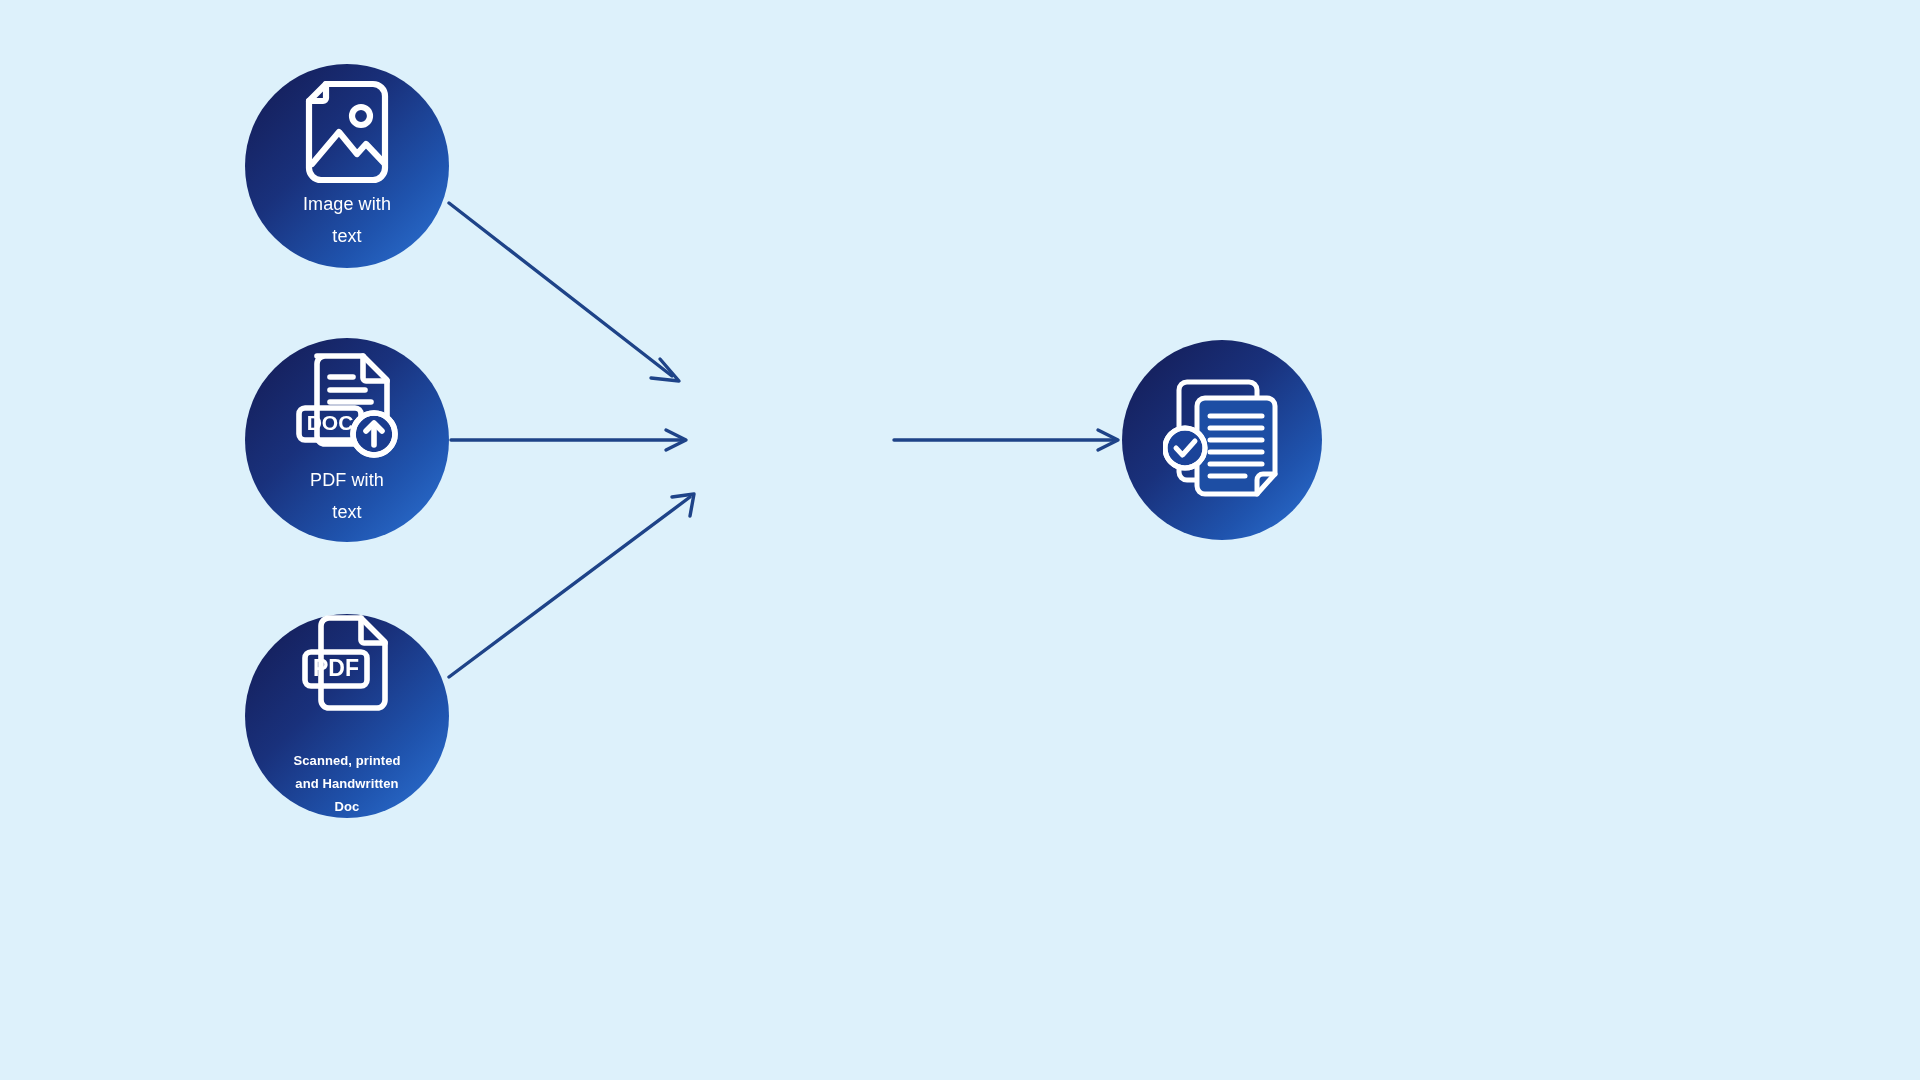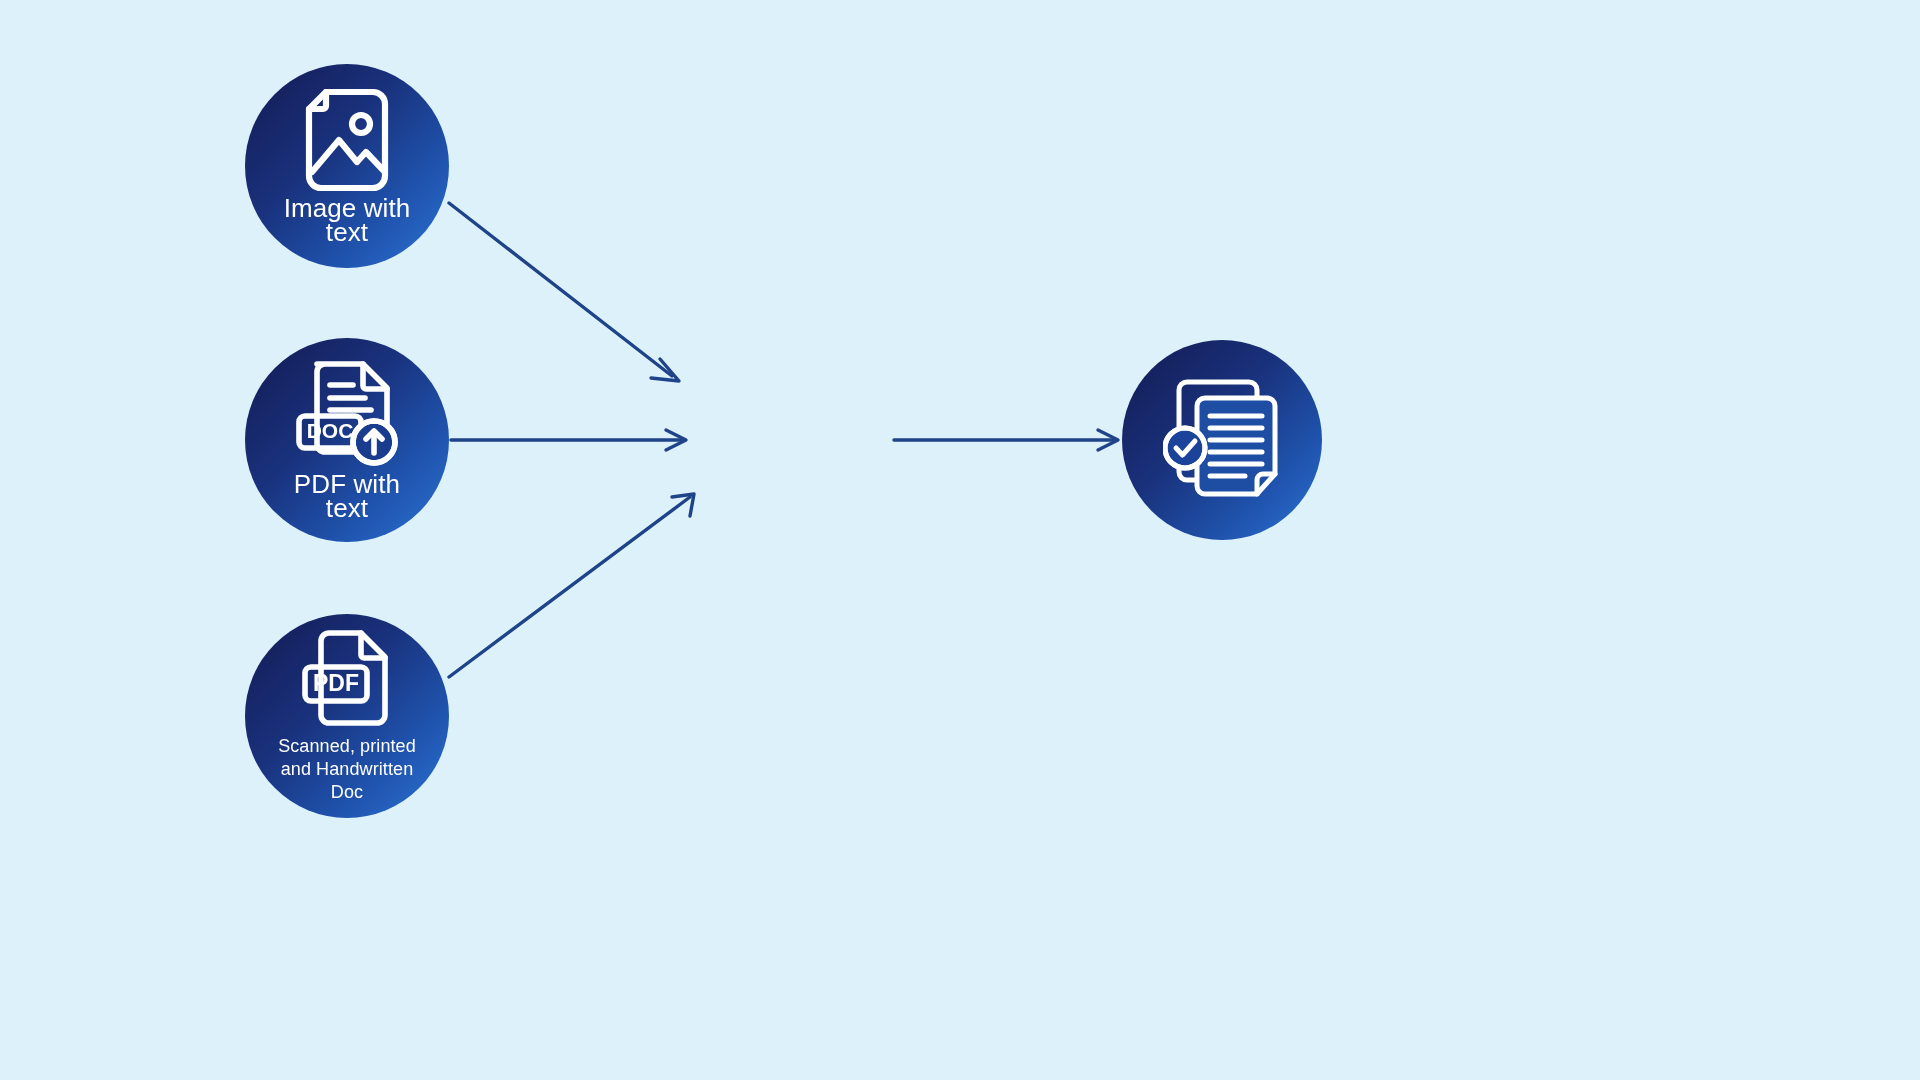--- a/index.html
+++ b/index.html
@@ -25,22 +25,22 @@
     border-radius: 50%;
     display: flex;
     flex-direction: column;
     align-items: center;
     justify-content: center;
     color: #ffffff;
     text-align: center;
     box-sizing: border-box;
   }
   .node-label {
-    font-size: 26px;
-    line-height: 24px;
+    font-size: 18px;
+    line-height: 32px;
     font-weight: 400;
     letter-spacing: 0.1px;
     white-space: pre-line;
     color: #ffffff;
     padding: 0 10px;
   }
   .node-icon {
     display: block;
   }
   svg.arrow-layer {
@@ -119,30 +119,30 @@
         <circle cx="79" cy="82" r="21"></circle>
         <path d="M79 93 V72"></path>
         <path d="M71 79 L79 71 L87 79"></path>
       </svg>
     </span>
     <span class="node-label">PDF with
 text</span>
   </div>
 
   <div class="node" style="left:245px; top:614px; width:204px; height:204px;
-              background:linear-gradient(135deg,#141a52 0%,#19317c 40%,#1f53ad 72%,#2d74d6 100%);">
+              background:linear-gradient(135deg,#141a52 0%,#19317c 40%,#1f53ad 72%,#2d74d6 100%);justify-content:space-between;">
     <span class="node-icon" style="margin-bottom:2px;">
       <svg width="92" height="100" viewBox="0 0 92 100" xmlns="http://www.w3.org/2000/svg" fill="none" stroke="#ffffff" stroke-width="5.6" stroke-linecap="round" stroke-linejoin="round">
         <path d="M28 4 H60 L84 28 V86 a8 8 0 0 1 -8 8 H28 a8 8 0 0 1 -8 -8 V12 a8 8 0 0 1 8 -8 Z"></path>
         <path d="M60 4 V26 a3 3 0 0 0 3 3 H84"></path>
         <rect x="4" y="38" width="62" height="34" rx="6"></rect>
         <text x="35" y="62" font-family="Liberation Sans, sans-serif" font-size="23" font-weight="bold" fill="#ffffff" stroke="none" text-anchor="middle">PDF</text>
       </svg>
     </span>
-    <span class="node-label" style="font-size:18px; line-height:23px;">Scanned, printed
+    <span class="node-label" style="font-size:13px; line-height:23px;font-weight:bold;">Scanned, printed
 and Handwritten
 Doc</span>
   </div>
 
 
   <div class="node" style="left:1122px; top:340px; width:200px; height:200px;
               background:linear-gradient(135deg,#141a52 0%,#19317c 42%,#1f53ad 74%,#2d74d6 100%);">
     <span class="node-icon">
       <svg width="118" height="120" viewBox="0 0 118 120" xmlns="http://www.w3.org/2000/svg" fill="none" stroke="#ffffff" stroke-width="5" stroke-linecap="round" stroke-linejoin="round">
 

